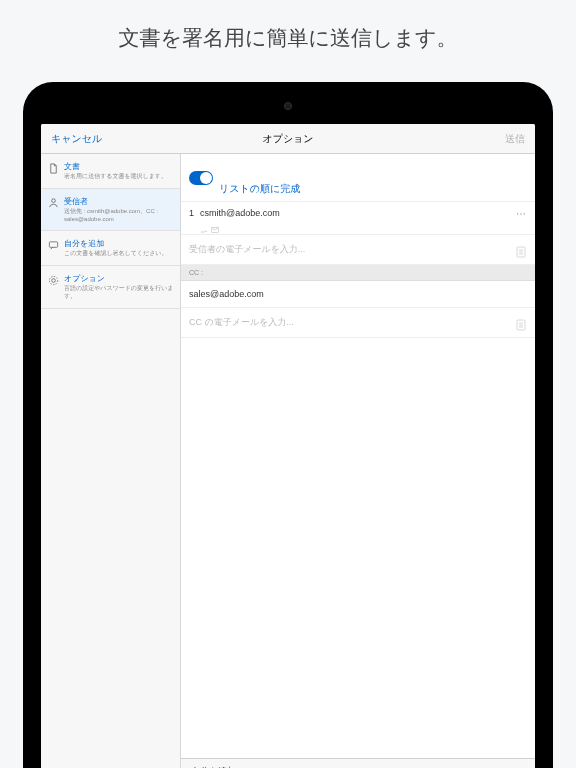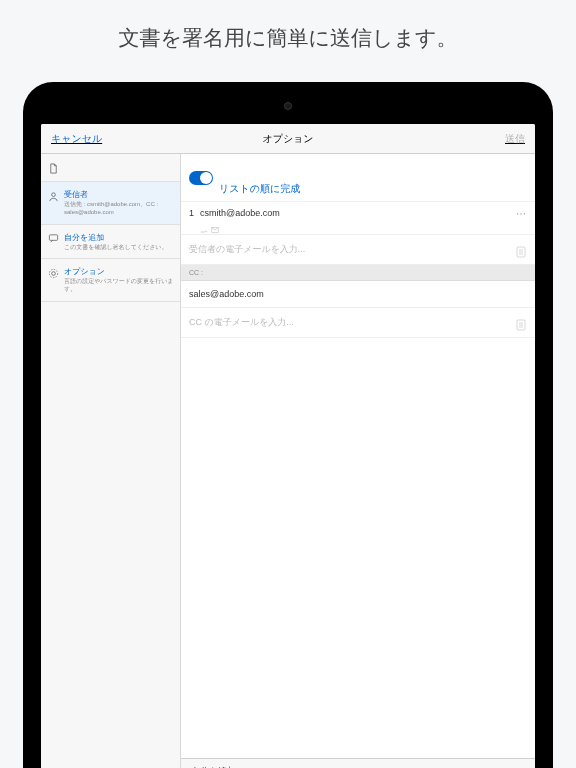--- a/index.html
+++ b/index.html
@@ -51,21 +51,20 @@
     }
     .nav-bar {
       height: 30px;
       background: #f7f7f7;
       border-bottom: 1px solid #d0d0d0;
       display: flex;
       align-items: center;
       justify-content: space-between;
       padding: 0 10px;
       font-size: 10px;
-      text-decoration: underline;
     }
     .nav-cancel { color: #0066cc; }
     .nav-title { color: #000; font-weight: 500; position: absolute; left: 50%; transform: translateX(-50%); }
     .nav-send { color: #b0b0b0; }
     .content {
       flex: 1;
       display: flex;
       overflow: hidden;
     }
     .sidebar {
@@ -208,20 +207,24 @@
     <div class="content">
 
       <div class="sidebar">
         <div class="sidebar-item">
           <span class="sidebar-icon">
             <svg viewBox="0 0 12 12" width="11" height="11">
                 <path d="M3 1h4l2 2v8H3z" fill="none" stroke="#555" stroke-width="0.8"></path>
                 <path d="M7 1v2h2" fill="none" stroke="#555" stroke-width="0.8"></path>
               </svg>
           </span>
+          <div class="sidebar-text">
+            <div class="sidebar-label">文書</div>
+            <div class="sidebar-desc">署名用に送信する文書を選択します。</div>
+          </div>
         </div>
         <div class="sidebar-item selected">
           <span class="sidebar-icon">
             <svg viewBox="0 0 12 12" width="11" height="11">
                 <circle cx="6" cy="4" r="2" fill="none" stroke="#555" stroke-width="0.8"></circle>
                 <path d="M2 11c0-2 2-3 4-3s4 1 4 3" fill="none" stroke="#555" stroke-width="0.8"></path>
               </svg>
           </span>
           <div class="sidebar-text">
             <div class="sidebar-label">受信者</div>

